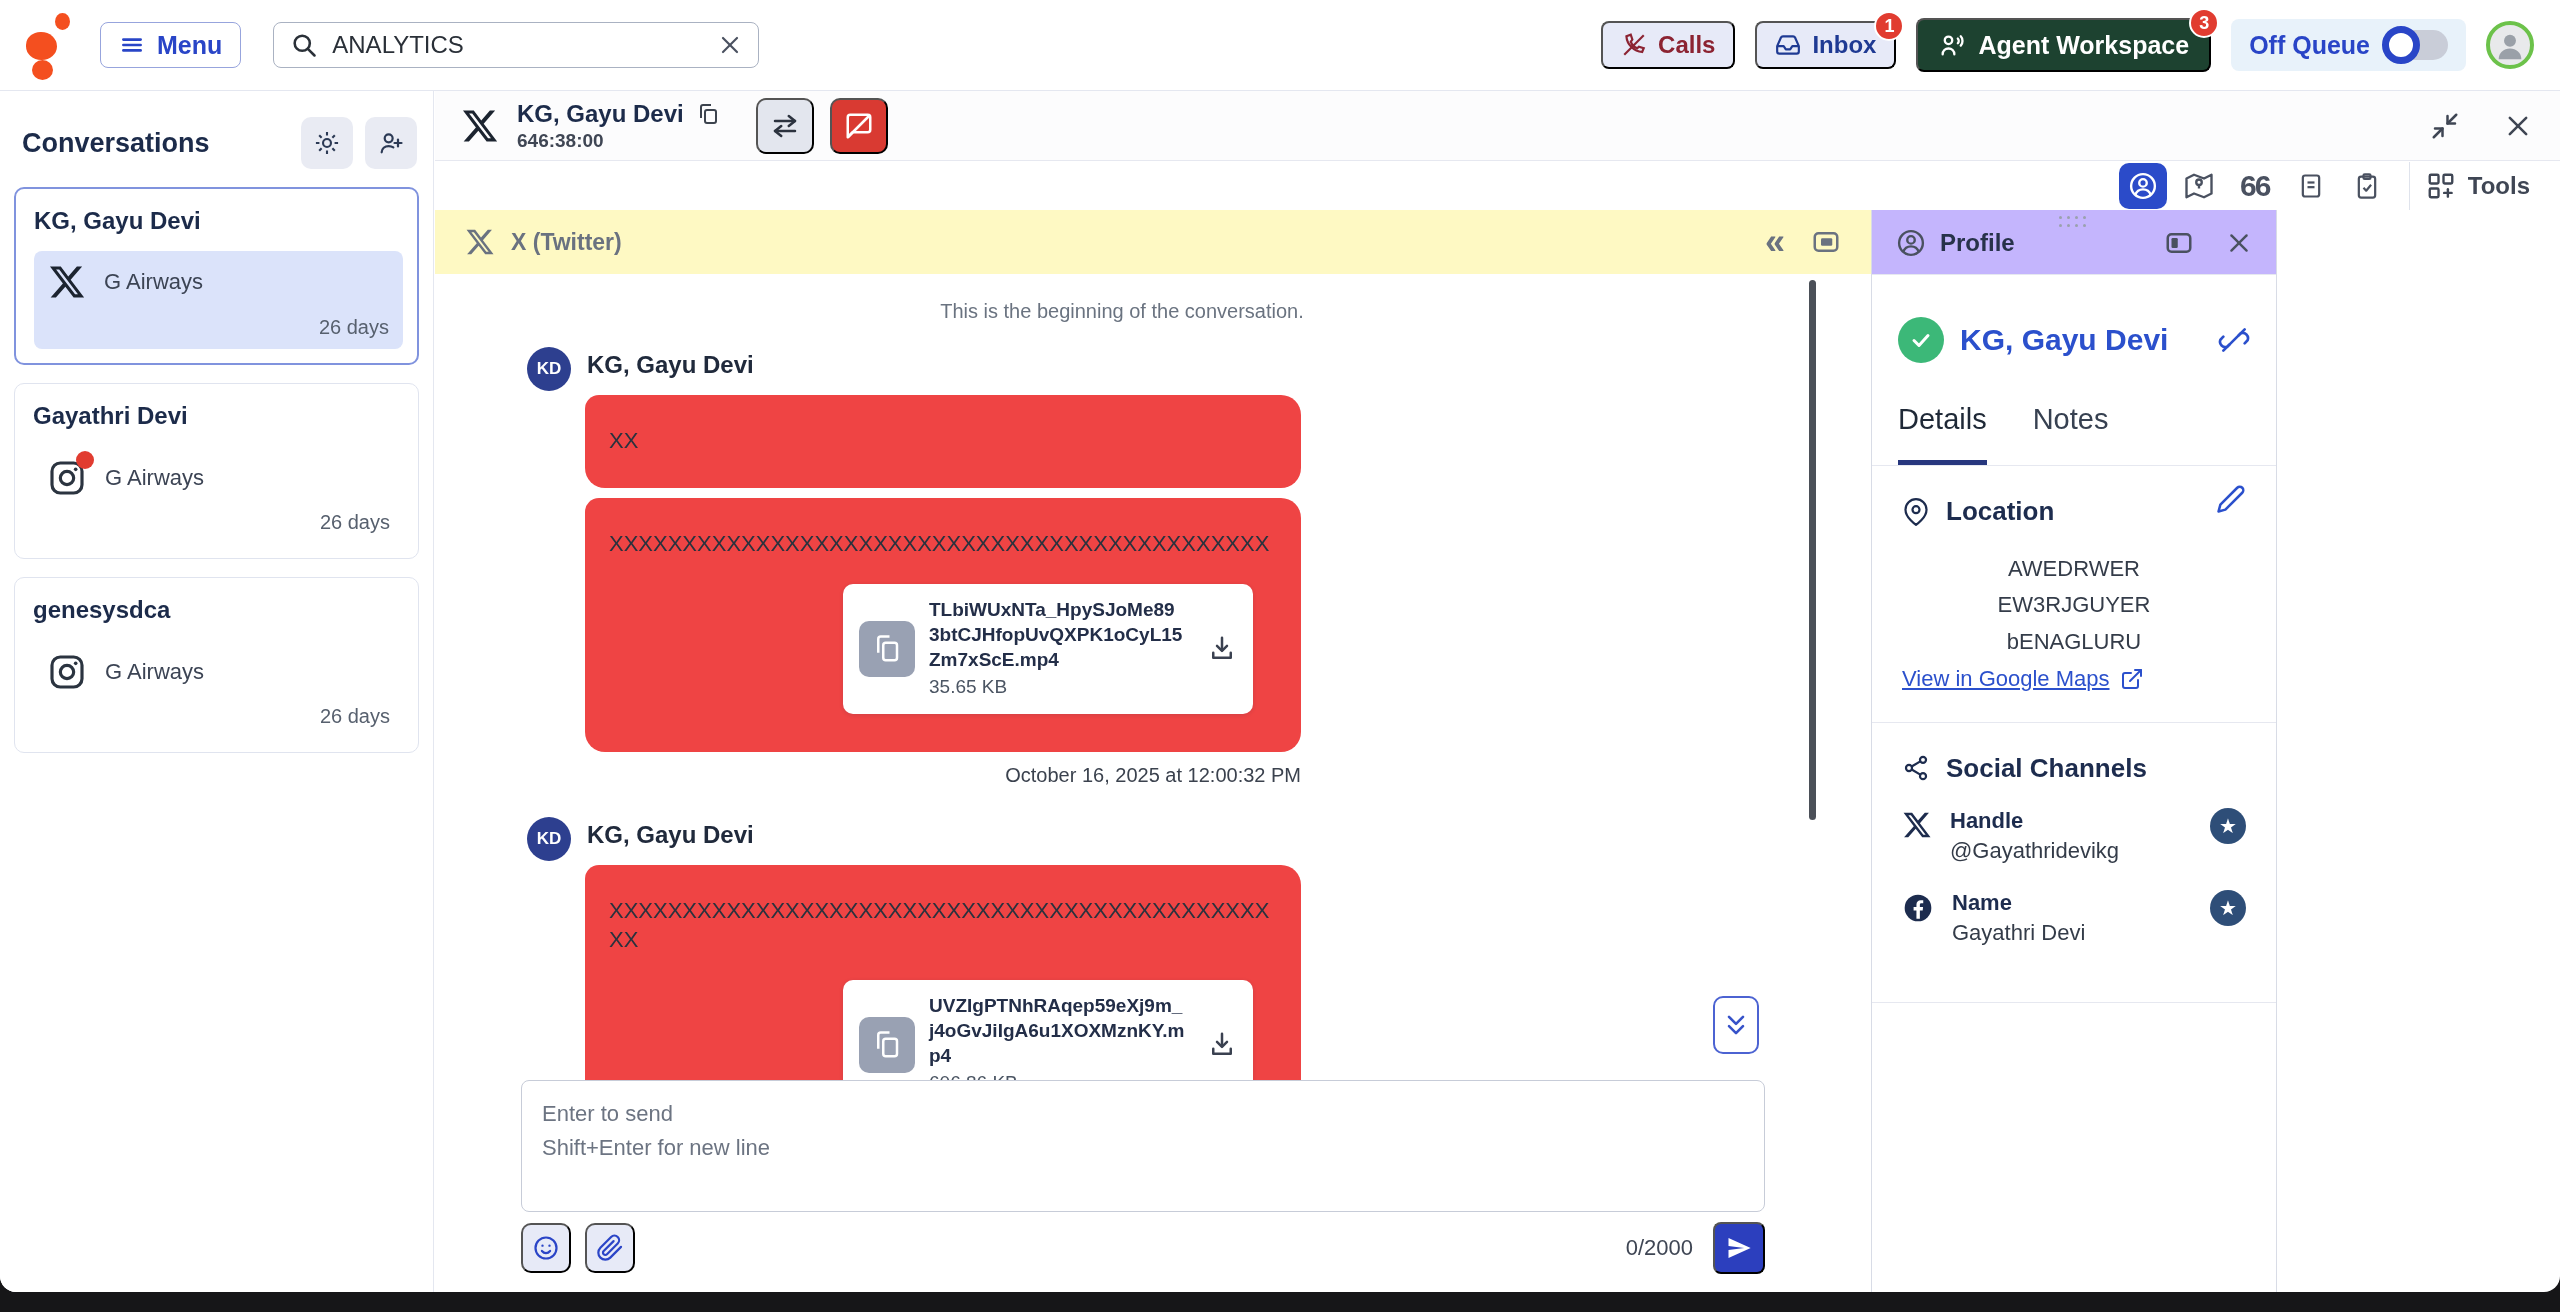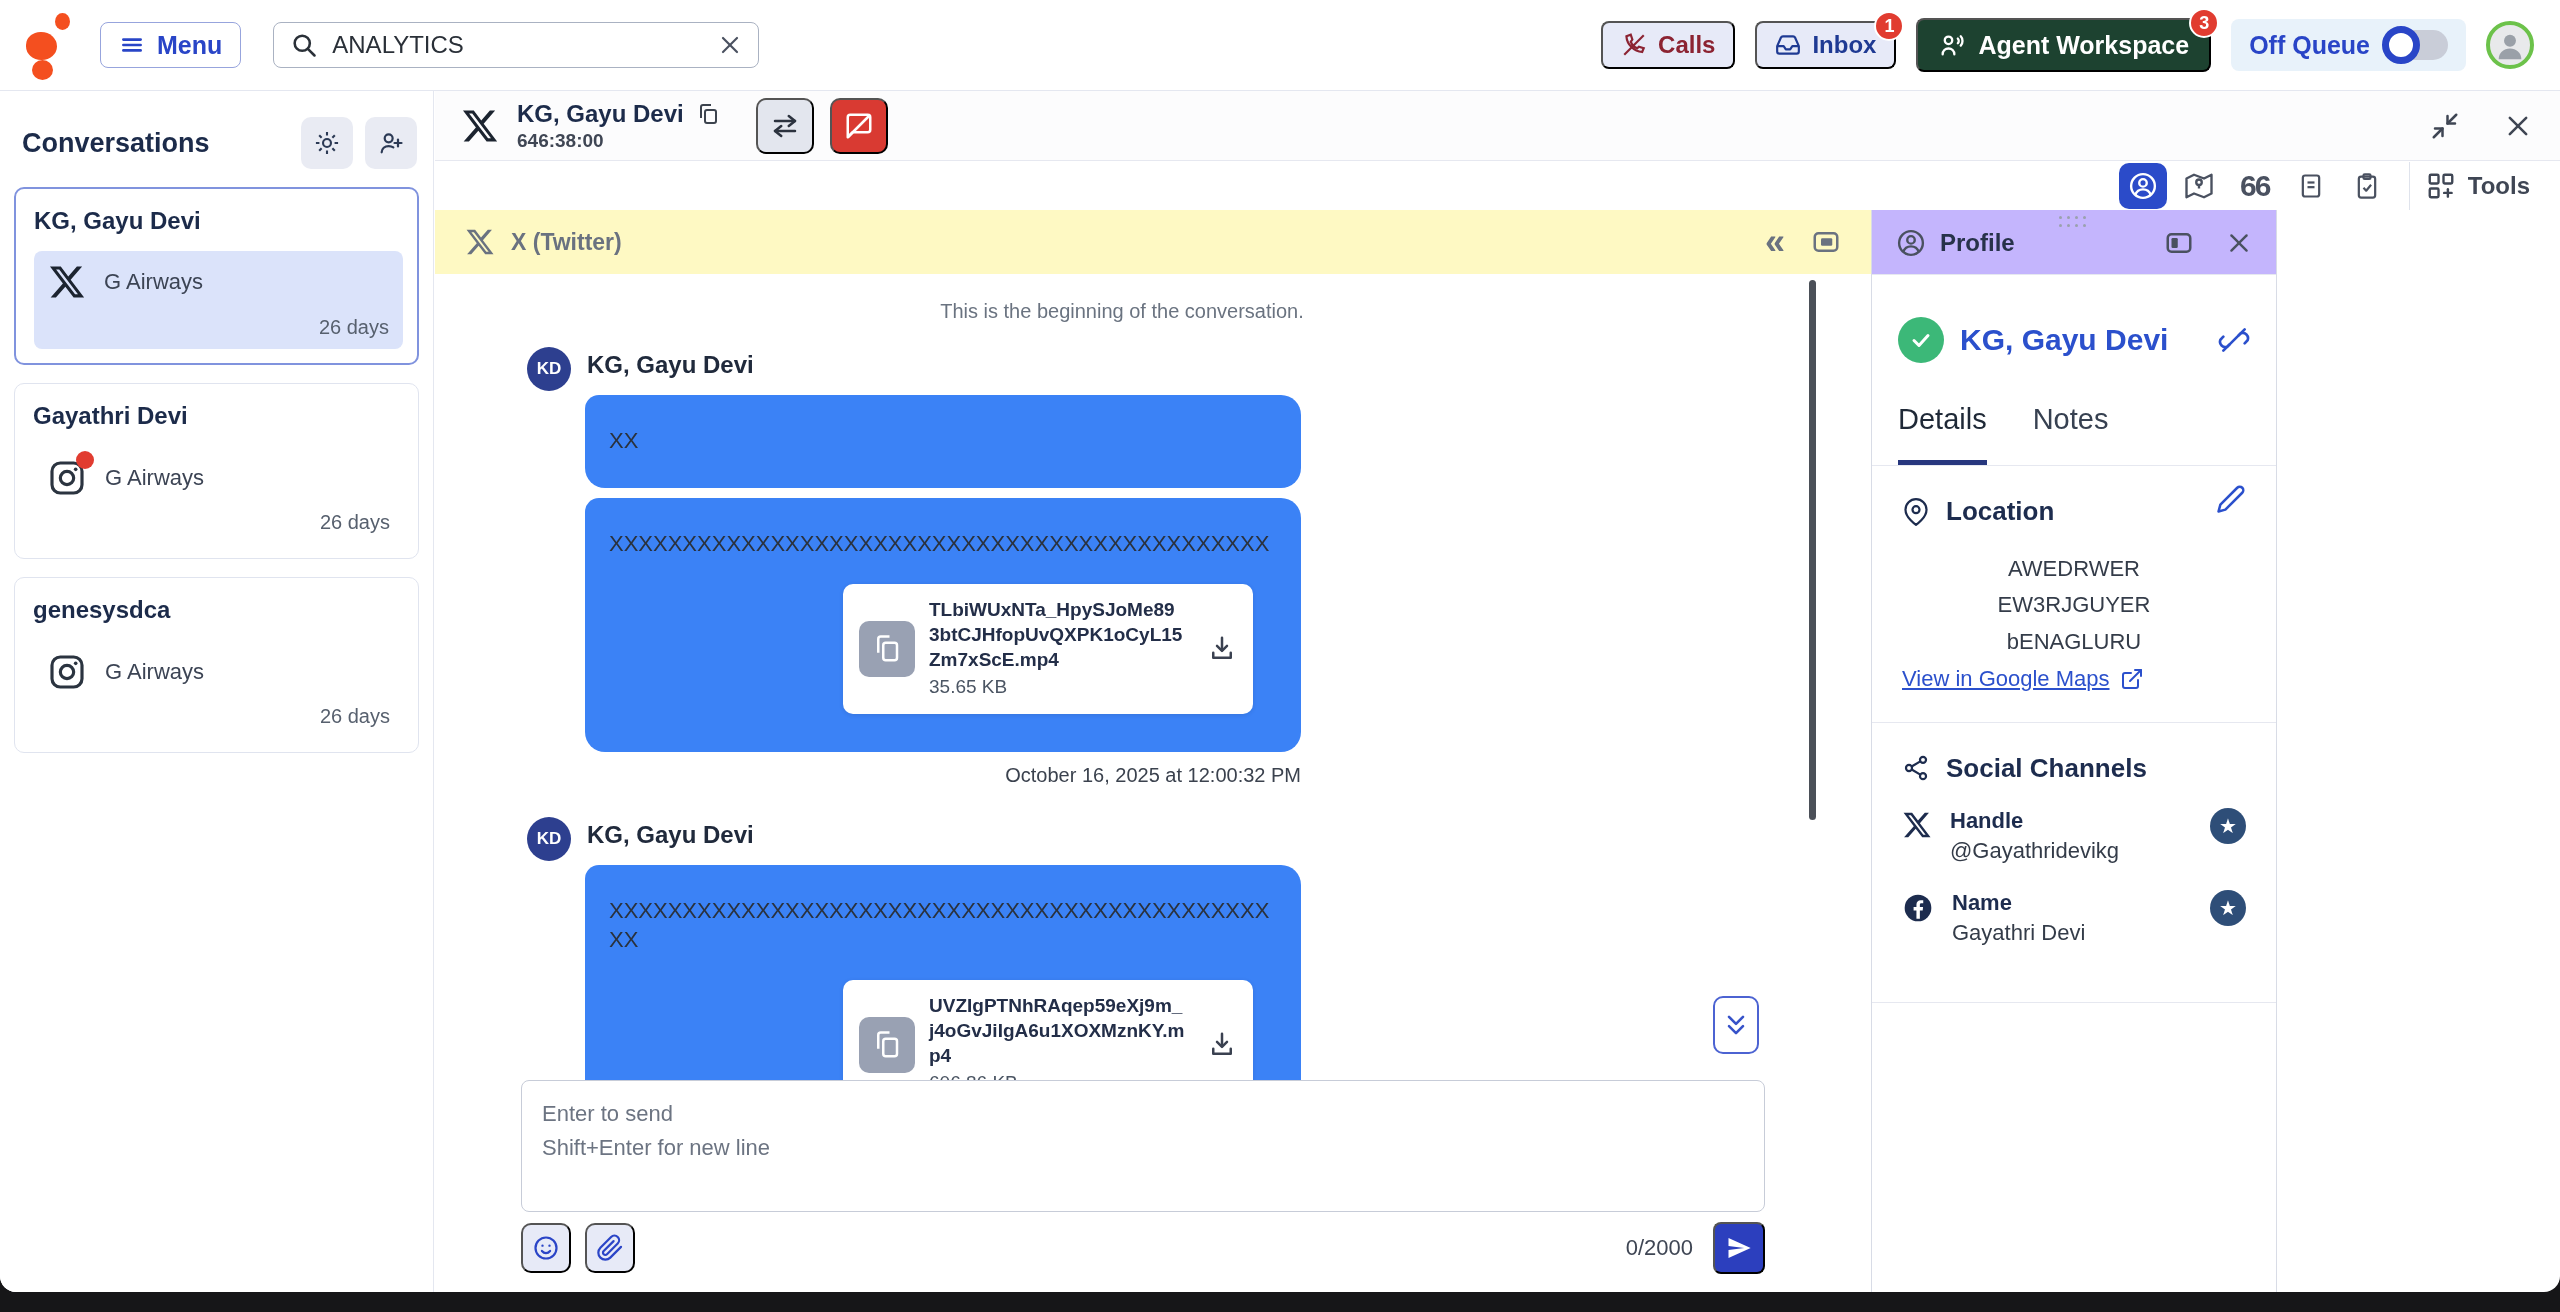--- a/index.html
+++ b/index.html
@@ -71,21 +71,21 @@
   .chat-head { height:64px; background:#fef9c3; display:flex; align-items:center; gap:16px; padding:0 30px; color:#6a7280; flex:none; }
   .chat-head-title { font-size:23px; font-weight:bold; color:#6a7280; }
   .chat-head-icons { margin-left:auto; display:flex; align-items:center; gap:26px; color:#6a7280; }
   .chev2l { font-size:36px; line-height:1; color:#6a7280; font-weight:bold; }
   .chat-body { position:relative; flex:1; overflow:hidden; padding:16px 0 0 92px; }
   .begin { text-align:center; font-size:20px; color:#6a7380; margin:10px 0 22px 0; width:1190px; }
   .mgroup { display:flex; gap:14px; margin-bottom:4px; }
   .m-avatar { width:44px; height:44px; border-radius:50%; background:#2d3f8f; color:#fff; font-size:17px; font-weight:bold; display:flex; align-items:center; justify-content:center; flex:none; margin-top:2px; }
   .m-col { width:716px; }
   .m-sender { font-size:24px; font-weight:bold; color:#202a3c; margin:6px 0 16px 2px; }
-  .bubble { background:#3b82f6; border-radius:14px 20px 20px 20px; padding:32px 24px; font-size:22px; color:#2a323e; word-break:break-all; line-height:1.3; margin-bottom:10px; }
+  .bubble { background:#ef4444; border-radius:14px 20px 20px 20px; padding:32px 24px; font-size:22px; color:#2a323e; word-break:break-all; line-height:1.3; margin-bottom:10px; }
   .file-card { width:410px; background:#fff; border-radius:10px; padding:14px 16px; display:flex; align-items:center; gap:14px; margin:26px 24px 6px auto; box-shadow:0 1px 4px rgba(30,40,70,.14); word-break:normal; }
   .fc-icon { width:56px; height:56px; border-radius:10px; background:#99a1b3; color:#fff; display:flex; align-items:center; justify-content:center; flex:none; }
   .fc-text { width:256px; }
   .fc-name { font-size:19px; font-weight:bold; color:#232e48; overflow-wrap:anywhere; line-height:1.3; }
   .fc-size { font-size:19px; color:#4b5563; margin-top:3px; }
   .fc-dl { margin-left:auto; color:#3a4150; }
   .m-time { width:774px; text-align:right; font-size:20px; color:#3b424e; margin:12px 16px 24px 0; }
   .scrollbar { position:absolute; right:55px; top:6px; width:7px; height:540px; background:#4b5058; border-radius:4px; }
   .scroll-down { position:absolute; right:112px; bottom:26px; width:46px; height:58px; background:#fff; border:2px solid #4c63d2; border-radius:10px; color:#3652c9; display:flex; align-items:center; justify-content:center; z-index:5; }
   .composer { flex:none; height:212px; padding:0 106px 0 86px; }

